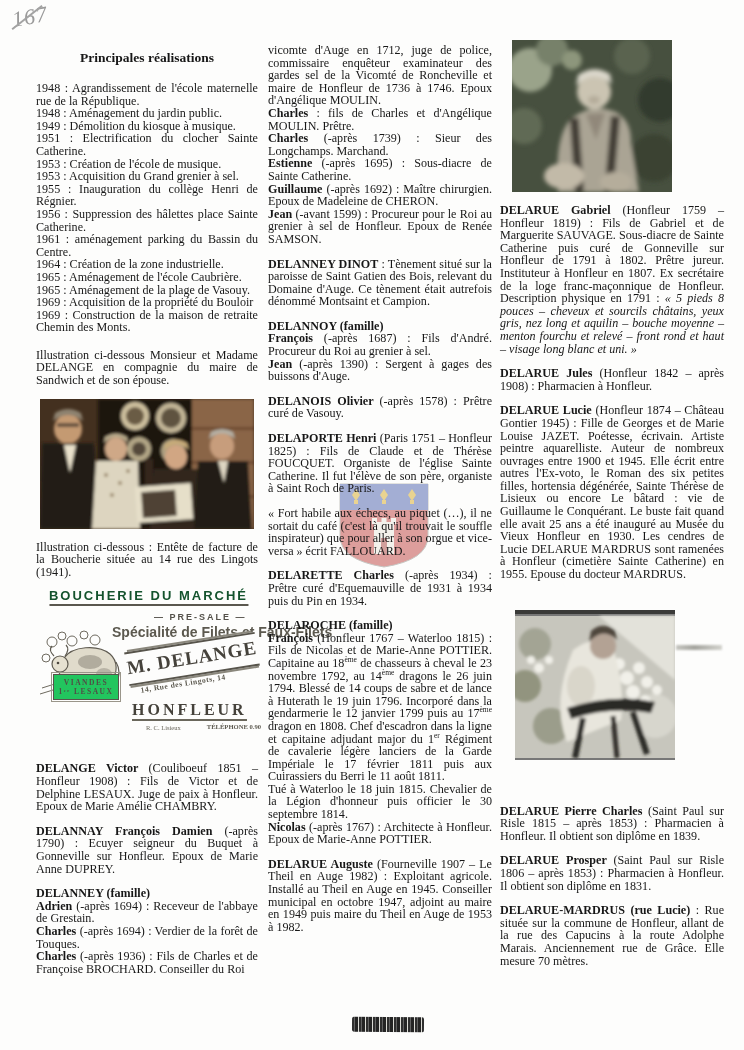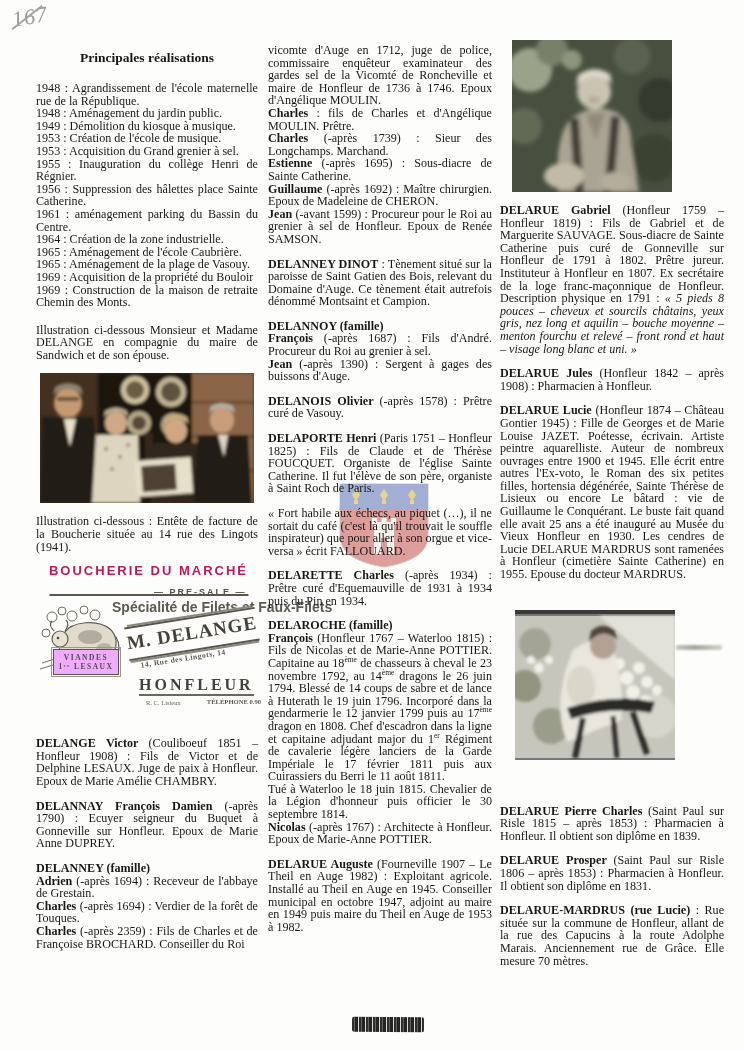--- a/index.html
+++ b/index.html
@@ -27,37 +27,37 @@
   .photo-man{width:160px;height:152px;margin-left:12px;}
   .photo-garden{width:160px;height:146px;margin:29px 0 0 15px;border-top:4px solid #3a3a38;}
   .photo svg{display:block;width:100%;height:100%;}
   .photo-smudge{position:absolute;left:676px;top:645px;width:46px;height:5px;
       background:linear-gradient(90deg,#b9b9b2,#8f8f88 40%,#c9c9c2);filter:blur(1px);opacity:.8;}
 
   
   .letterhead{position:relative;width:225px;height:152px;margin-top:8px;color:#55524a;}
   .lh-title{position:absolute;top:2px;left:50%;transform:translateX(-50%);white-space:nowrap;
       font-family:"Liberation Sans",sans-serif;font-weight:bold;font-size:13px;letter-spacing:2px;
-      border-bottom:2px solid #5a574e;padding-bottom:16px;color:#be185d;}
+      border-bottom:2px solid #5a574e;padding-bottom:1px;color:#14532d;}
   .lh-presale{position:absolute;top:26px;left:118px;font-family:"Liberation Sans",sans-serif;
       font-weight:bold;font-size:9px;letter-spacing:2px;color:#54514a;white-space:nowrap;}
   .lh-spec{position:absolute;top:38px;left:76px;font-family:"Liberation Sans",sans-serif;
       font-weight:bold;font-size:14px;color:#5c594f;white-space:nowrap;}
   .lh-cow{position:absolute;left:2px;top:42px;width:104px;height:82px;}
   .lh-banner{position:absolute;left:90px;top:56px;width:132px;height:30px;transform:rotate(-9deg);
       border-top:2px solid #57544b;border-bottom:2px solid #57544b;text-align:center;background:#fdfdfc;
       box-shadow:0 3px 0 -1px #8a877c, 0 -5px 0 -3px #8a877c;}
   .lh-owner{font-size:19px;font-weight:bold;letter-spacing:1px;line-height:28px;color:#45423b;}
   .lh-addr{position:absolute;left:104px;top:93px;transform:rotate(-9deg);font-size:7.6px;
       font-weight:bold;letter-spacing:.5px;color:#5c594f;white-space:nowrap;}
   .lh-badge{position:absolute;left:17px;top:88px;width:60px;padding:3px 2px;text-align:center;
-      border:1px solid #57544b;outline:1px solid #9a968a;outline-offset:1px;background:#f0abfc;}
+      border:1px solid #57544b;outline:1px solid #9a968a;outline-offset:1px;background:#22c55e;}
   .lh-badge div{font-family:"Liberation Serif",serif;font-weight:bold;font-size:7.5px;
       letter-spacing:1.5px;color:#514e46;line-height:9px;}
-  .lh-city{position:absolute;left:103px;top:115px;font-weight:bold;font-size:16px;letter-spacing:3px;
+  .lh-city{position:absolute;left:96px;top:115px;font-weight:bold;font-size:16px;letter-spacing:3px;
       color:#45423b;border-bottom:2px solid #6a675c;white-space:nowrap;}
   .lh-rc{position:absolute;left:110px;top:138px;font-size:6.5px;color:#6a675c;}
   .lh-tel{position:absolute;right:0px;top:137px;font-size:6.6px;font-weight:bold;color:#5c594f;}
 
   
   .watermark{position:absolute;left:68px;top:436px;width:96px;height:90px;opacity:.55;z-index:0;
       pointer-events:none;filter:blur(.4px);}
   .entries-mid{position:relative;z-index:1;}
 
   
@@ -77,20 +77,21 @@
 <div class="page">
 
   <div class="handwritten">167</div>
 
   <div class="col col-left">
     <h3 class="col-title">Principales réalisations</h3>
     <div class="list">
         <p class="para"><span>1948 :  Agrandissement de l'école maternelle rue de la République.</span></p>
         <p class="para"><span>1948 : Aménagement du jardin public.</span></p>
         <p class="para"><span>1949 : Démolition du kiosque à musique.</span></p>
+        <p class="para"><span>1951 :  Electrification du clocher Sainte Catherine.</span></p>
         <p class="para"><span>1953 : Création de l'école de musique.</span></p>
         <p class="para"><span>1953 : Acquisition du Grand grenier à sel.</span></p>
         <p class="para"><span>1955 :  Inauguration du collège Henri de Régnier.</span></p>
         <p class="para"><span>1956 :  Suppression des hâlettes place Sainte Catherine.</span></p>
         <p class="para"><span>1961 :  aménagement parking du Bassin du Centre.</span></p>
         <p class="para"><span>1964 : Création de la zone industrielle.</span></p>
         <p class="para"><span>1965 : Aménagement de l'école Caubrière.</span></p>
         <p class="para"><span>1965 : Aménagement de la plage de Vasouy.</span></p>
         <p class="para"><span>1969 : Acquisition de la propriété du Bouloir</span></p>
         <p class="para"><span>1969 :  Construction de la maison de retraite Chemin des Monts.</span></p>
@@ -191,21 +192,21 @@
         <div class="entry">
           <p class="para"><span class="b">DELANGE Victor </span><span>(Couliboeuf 1851 – Honfleur 1908) : Fils de Victor et de Delphine LESAUX. Juge de paix à Honfleur. Epoux de Marie Amélie CHAMBRY.</span></p>
         </div>
         <div class="entry">
           <p class="para"><span class="b">DELANNAY François Damien </span><span>(-après 1790) : Ecuyer seigneur du Buquet à Gonneville sur Honfleur. Epoux de Marie Anne DUPREY.</span></p>
         </div>
         <div class="entry">
           <p class="para"><span class="b">DELANNEY (famille)</span></p>
           <p class="para"><span class="b">Adrien </span><span>(-après 1694) : Receveur de l'abbaye de Grestain.</span></p>
           <p class="para"><span class="b">Charles </span><span>(-après 1694) : Verdier de la forêt de Touques.</span></p>
-          <p class="para"><span class="b">Charles </span><span>(-après 2359) : Fils de Charles et de Françoise BROCHARD.    Conseiller du Roi</span></p>
+          <p class="para"><span class="b">Charles </span><span>(-après 1936) : Fils de Charles et de Françoise BROCHARD.    Conseiller du Roi</span></p>
         </div>
       </div>
   </div>
 
   <div class="col col-mid">
     <div class="watermark">
       <svg viewBox="0 0 96 90">
         <path d="M4,4 h88 v52 q0,24 -44,31 q-44,-7 -44,-31 z" fill="#c4524e" stroke="#9a9a94" stroke-width="1"></path>
         <path d="M4,4 h88 v26 h-88 z" fill="#5b6fb5"></path>
         <g fill="#d9b23a">

